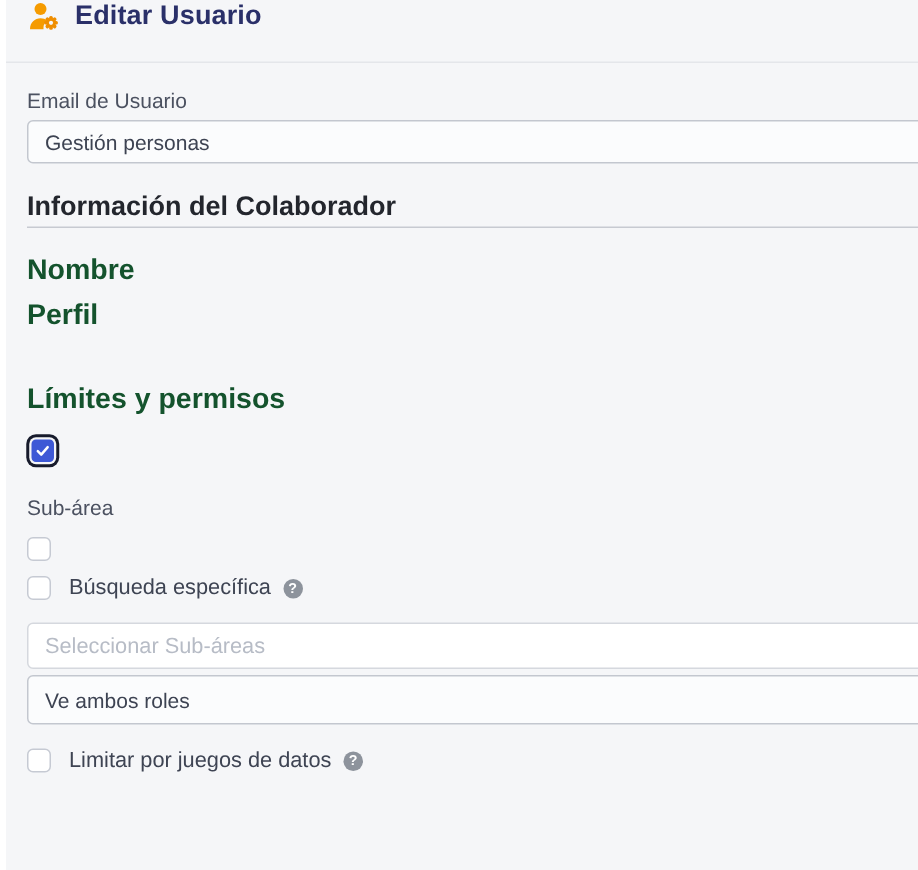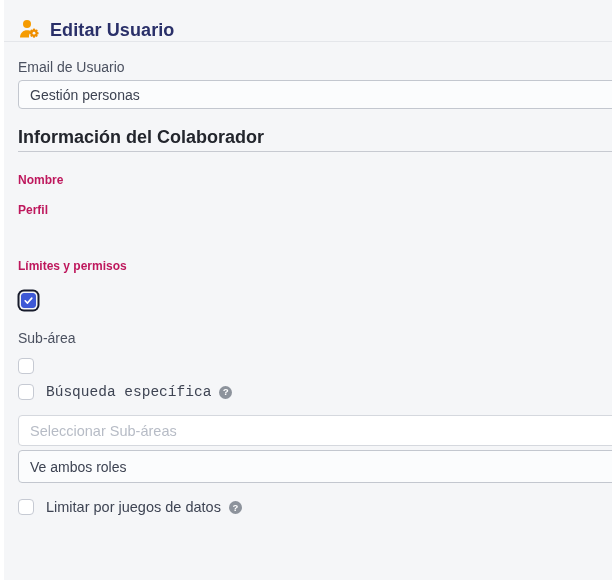--- a/index.html
+++ b/index.html
@@ -11,21 +11,21 @@
   }
   .panel {
     position: absolute;
     left: 4px; top: 0;
     width: 608px; height: 580px;
     background: #f5f6f8;
     overflow: hidden;
   }
   
   .header {
-    display: flex; align-items: flex-end; gap: 9px;
+    display: flex; align-items: flex-start; gap: 9px;
     height: 42px;
     padding-left: 14px;
     border-bottom: 1px solid #e4e6ea;
   }
   .header-icon { width: 23px; height: 23px; flex: none; display: block; }
   .page-title {
     font-size: 18px; font-weight: bold;
     color: #2a3069;
     letter-spacing: 0.1px;
   }
@@ -52,35 +52,35 @@
     margin-top: 19px;
     font-size: 18px; font-weight: bold; color: #23262d;
     line-height: 18px;
   }
   .hr {
     margin-top: 5px;
     width: 660px; height: 0;
     border-top: 1px solid #c7cad1;
   }
   .bold-label {
-    font-size: 12px; font-weight: bold; color: #be185d;
+    font-size: 19px; font-weight: bold; color: #14532d;
     line-height: 15px;
   }
   .lbl-nombre  { margin-top: 21px; }
   .lbl-email   { margin-top: 15px; }
   .lbl-limites { margin-top: 41px; }
 
   
   .check-row {
     display: flex; align-items: center; gap: 12px;
     font-size: 14.5px; color: #3e4453;
   }
   .row-1 { margin-top: 15px; gap: 8px; margin-left: -1px; }
   .row-2 { margin-top: 13px; }
-  .row-3 { margin-top: 10px; font-family: Liberation Mono, monospace; }
+  .row-3 { margin-top: 10px; }
   .row-4 { margin-top: 16px; }
 
   .checkbox {
     width: 16px; height: 16px; flex: none;
     border: 1px solid #c6cad3; border-radius: 4px;
     background: #ffffff;
     display: flex; align-items: center; justify-content: center;
   }
   .checkbox svg { display: none; width: 11px; height: 11px; }
   .checkbox.checked {

